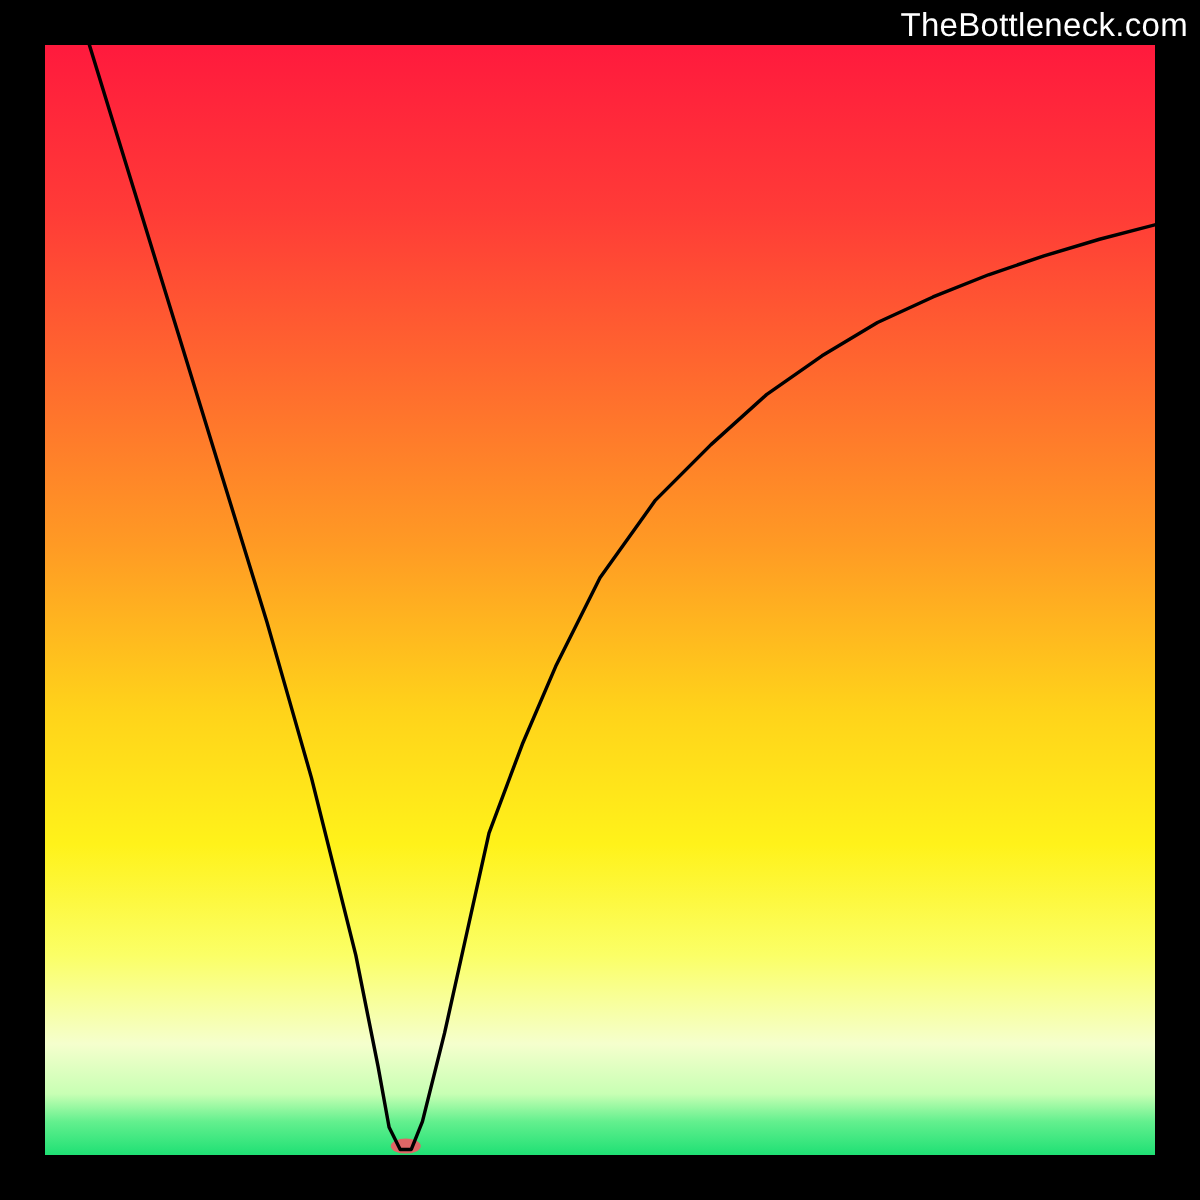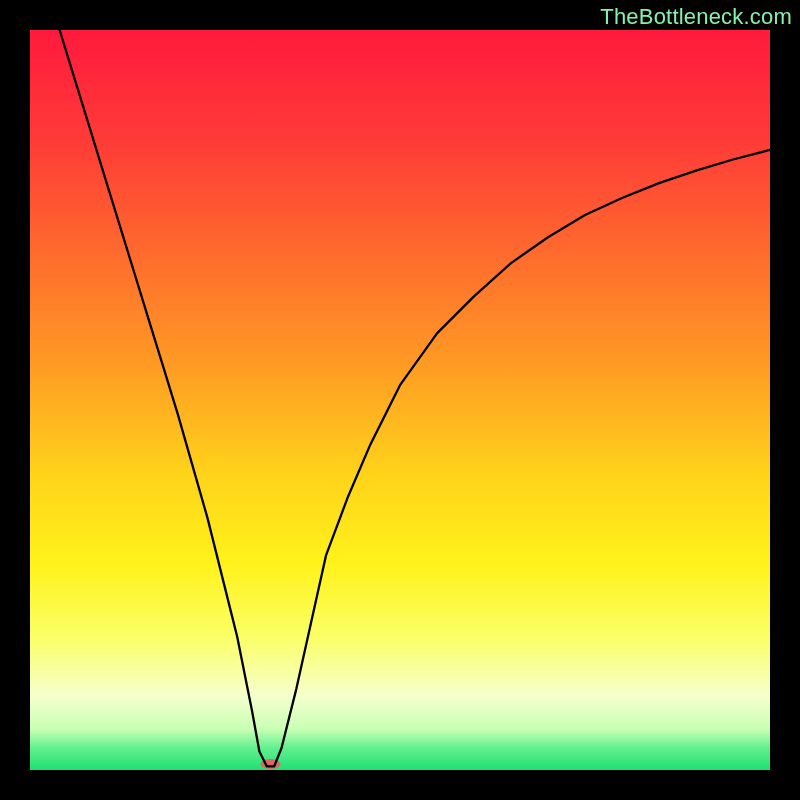--- a/index.html
+++ b/index.html
@@ -24,21 +24,21 @@
     left: 30px;
     top: 30px;
     width: 740px;
     height: 740px;
     overflow: hidden;
   }
   .watermark {
     position: absolute;
     top: 4px;
     right: 8px;
-    color: #86efac;
+    color: #ffffff;
     font-size: 22px;
     letter-spacing: 0.2px;
     font-weight: 400;
   }
   svg { display: block; }
 </style>
 </head>
 <body>
 
 <div class="frame">

